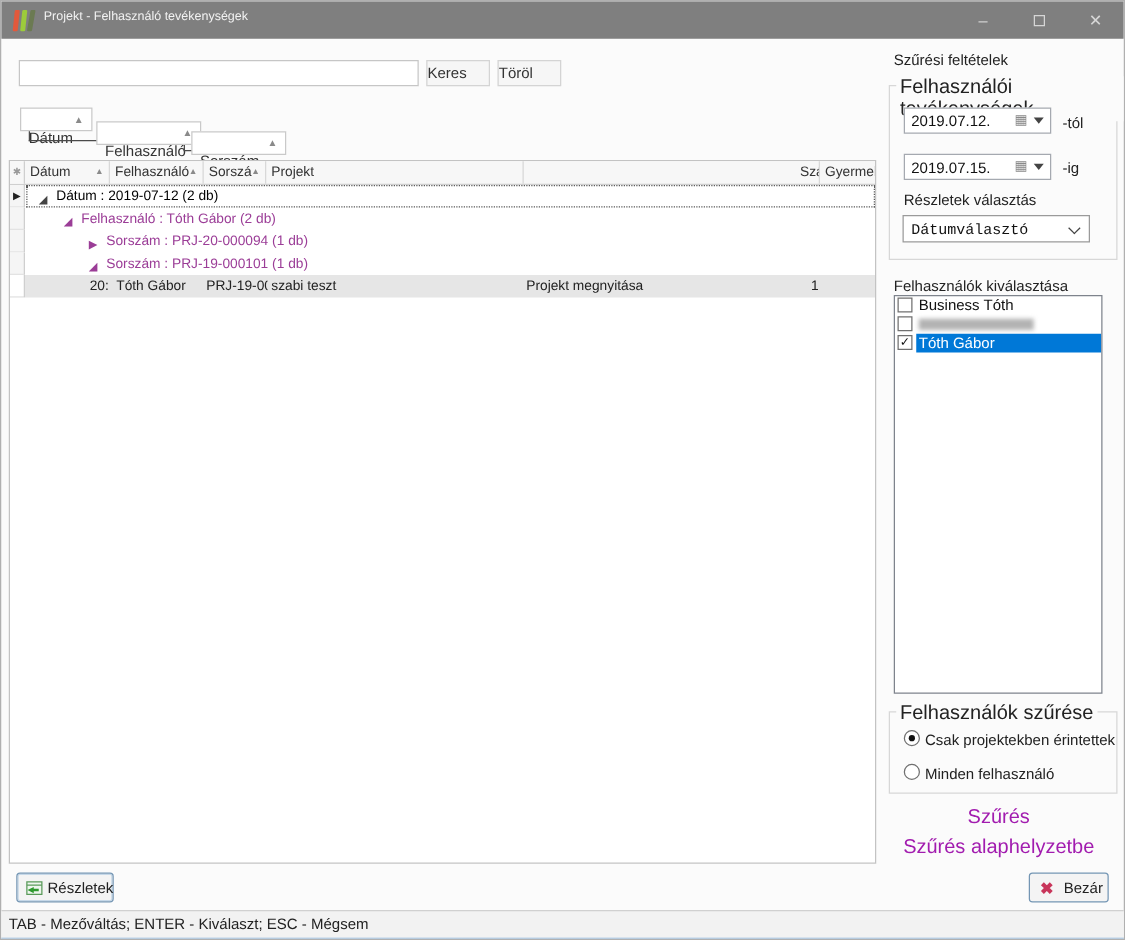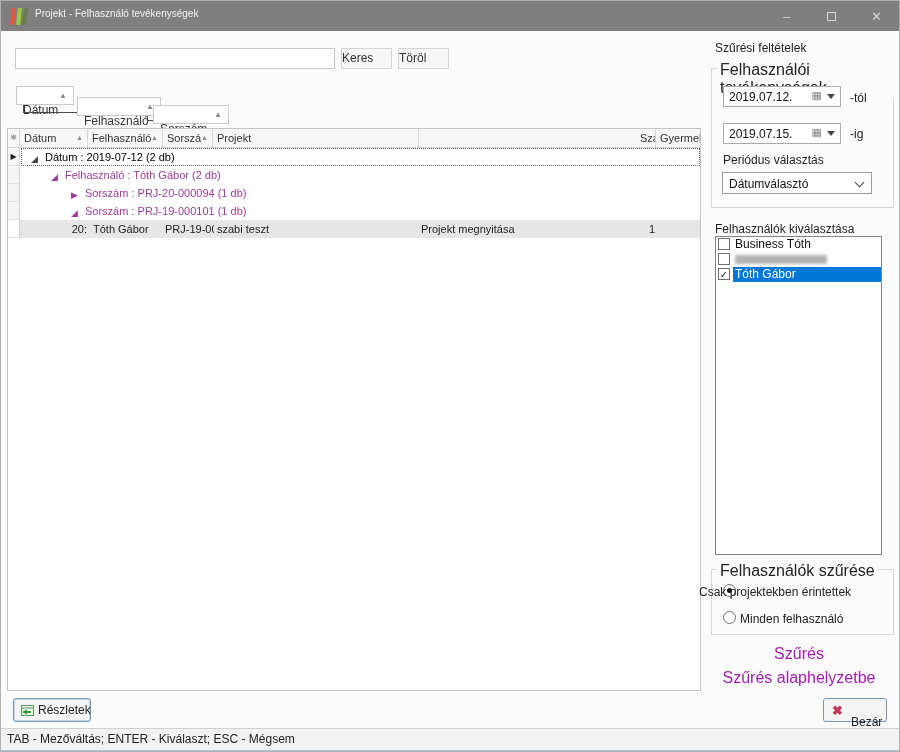--- a/index.html
+++ b/index.html
@@ -52,40 +52,40 @@
 
   
   .rp-label { position:absolute; font-size:12px; color:#222; }
   .groupbox { position:absolute; border:1px solid #d7d7d7; }
   .groupbox-label { position:absolute; font-size:16px; color:#222; background:#fbfbfb; padding:0 3px; }
   .date-edit { position:absolute; width:118px; height:21px; border:1px solid #a5a9b0; background:#fff; font-size:12px; color:#111; }
   .date-edit .val { position:absolute; left:5px; top:3px; }
   .date-edit .cal { position:absolute; right:18px; top:2px; color:#8a8a8a; font-size:11px; }
   .date-edit .dd { position:absolute; right:5px; top:7px; width:0; height:0; border-left:4px solid transparent; border-right:4px solid transparent; border-top:5px solid #444; }
   .combo { position:absolute; left:721px; top:171px; width:150px; height:22px; border:1px solid #9a9a9a; background:#fff; font-size:12px; color:#111; }
-  .combo .val { position:absolute; left:6px; top:4px; }
+  .combo .val { position:absolute; left:6px; top:4px;font-family:Liberation Mono, monospace; }
   .combo .chev { position:absolute; right:8px; top:6px; width:7px; height:7px; border-right:1px solid #444; border-bottom:1px solid #444; transform:rotate(45deg); }
   .listbox { position:absolute; left:714px; top:235px; width:167px; height:319px; border:1px solid #7e838c; background:#fff; overflow:hidden; }
   .lb-item { position:relative; height:15px; font-size:12px; color:#111; }
   .lb-item .cb { position:absolute; left:2px; top:1px; width:12px; height:12px; border:1px solid #707070; background:#fff; font-size:10px; line-height:11px; text-align:center; color:#111; }
   .lb-item .lbl { position:absolute; left:17px; top:0; right:0; height:15px; line-height:14px; padding-left:2px; }
   .lb-item.selected .lbl { background:#0078d7; color:#fff; }
   .redacted-bar { position:absolute; left:19px; top:3px; width:92px; height:9px; background:#b3b3b3; filter:blur(1.5px); }
   .radio { position:absolute; width:13px; height:13px; border:1px solid #707070; border-radius:50%; background:#fff; }
   .radio.sel::after { content:""; position:absolute; left:3px; top:3px; width:5px; height:5px; border-radius:50%; background:#111; }
   .flat-link { position:absolute; width:190px; text-align:center; font-size:16px; color:#a21caf; cursor:default; }
 
   
   .dlg-btn { position:absolute; height:24px; border:1px solid #7496b4; border-radius:3px; background:#f4f4f4; font-size:12px; color:#222; }
   .btn-reszletek { left:12px; top:697px; width:78px; box-shadow:0 0 0 1px #c6d8e8 inset; }
   .btn-reszletek .ic { position:absolute; left:6px; top:5px; }
   .btn-reszletek .txt { position:absolute; left:24px; top:4px; }
   .btn-bezar { left:822px; top:697px; width:64px; }
   .btn-bezar .ic { position:absolute; left:8px; top:4px; color:#c8355a; font-size:13px; font-weight:bold; }
-  .btn-bezar .txt { position:absolute; left:27px; top:16px; }
+  .btn-bezar .txt { position:absolute; left:27px; top:4px; }
 
   .statusbar { position:absolute; left:0; top:727px; width:900px; height:22px; background:#f2f2f2; border-top:1px solid #d0d0d0; font-size:12px; color:#222; padding:3px 0 0 6px; }
   .bottom-accent { position:absolute; left:0; top:749px; width:900px; height:3px; background:linear-gradient(#b9cfe4,#6f9bc4); }
 </style>
 </head>
 <body>
 
 <div class="window">
 
   <div class="titlebar">
@@ -183,21 +183,21 @@
   </div>
   <div class="rp-label" style="left:849px;top:90px;">-tól</div>
 
   <div class="date-edit" style="left:722px;top:122px;">
     <span class="val">2019.07.15.</span>
     <span class="cal">▦</span>
     <span class="dd"></span>
   </div>
   <div class="rp-label" style="left:849px;top:126px;">-ig</div>
 
-  <div class="rp-label" style="left:722px;top:152px;">Periódus választás</div>
+  <div class="rp-label" style="left:722px;top:152px;">Részletek választás</div>
   <div class="combo">
     <span class="val">Dátumválasztó</span>
     <span class="chev"></span>
   </div>
 
   <div class="rp-label" style="left:714px;top:221px;">Felhasználók kiválasztása</div>
   <div class="listbox">
     <div class="lb-item">
       <span class="cb"></span>
       <span class="lbl">Business Tóth</span>
@@ -208,21 +208,21 @@
     </div>
     <div class="lb-item selected">
       <span class="cb">✓</span>
       <span class="lbl">Tóth Gábor</span>
     </div>
   </div>
 
   <div class="groupbox" style="left:710px;top:568px;width:183px;height:66px;"></div>
   <div class="groupbox-label" style="left:716px;top:561px;">Felhasználók szűrése</div>
   <div class="radio sel" style="left:722px;top:583px;"></div>
-  <div class="rp-label" style="left:698px;top:584px;">Csak projektekben érintettek</div>
+  <div class="rp-label" style="left:739px;top:584px;">Csak projektekben érintettek</div>
   <div class="radio" style="left:722px;top:610px;"></div>
   <div class="rp-label" style="left:739px;top:611px;">Minden felhasználó</div>
 
   <div class="flat-link" style="left:703px;top:644px;">Szűrés</div>
   <div class="flat-link" style="left:703px;top:668px;">Szűrés alaphelyzetbe</div>
 
   <div class="dlg-btn btn-reszletek">
     <span class="ic">
       <svg width="15" height="13" viewBox="0 0 15 13">
           <rect x="1.5" y="1.5" width="12" height="10" fill="#eef6ee" stroke="#5a9a5a"></rect>

